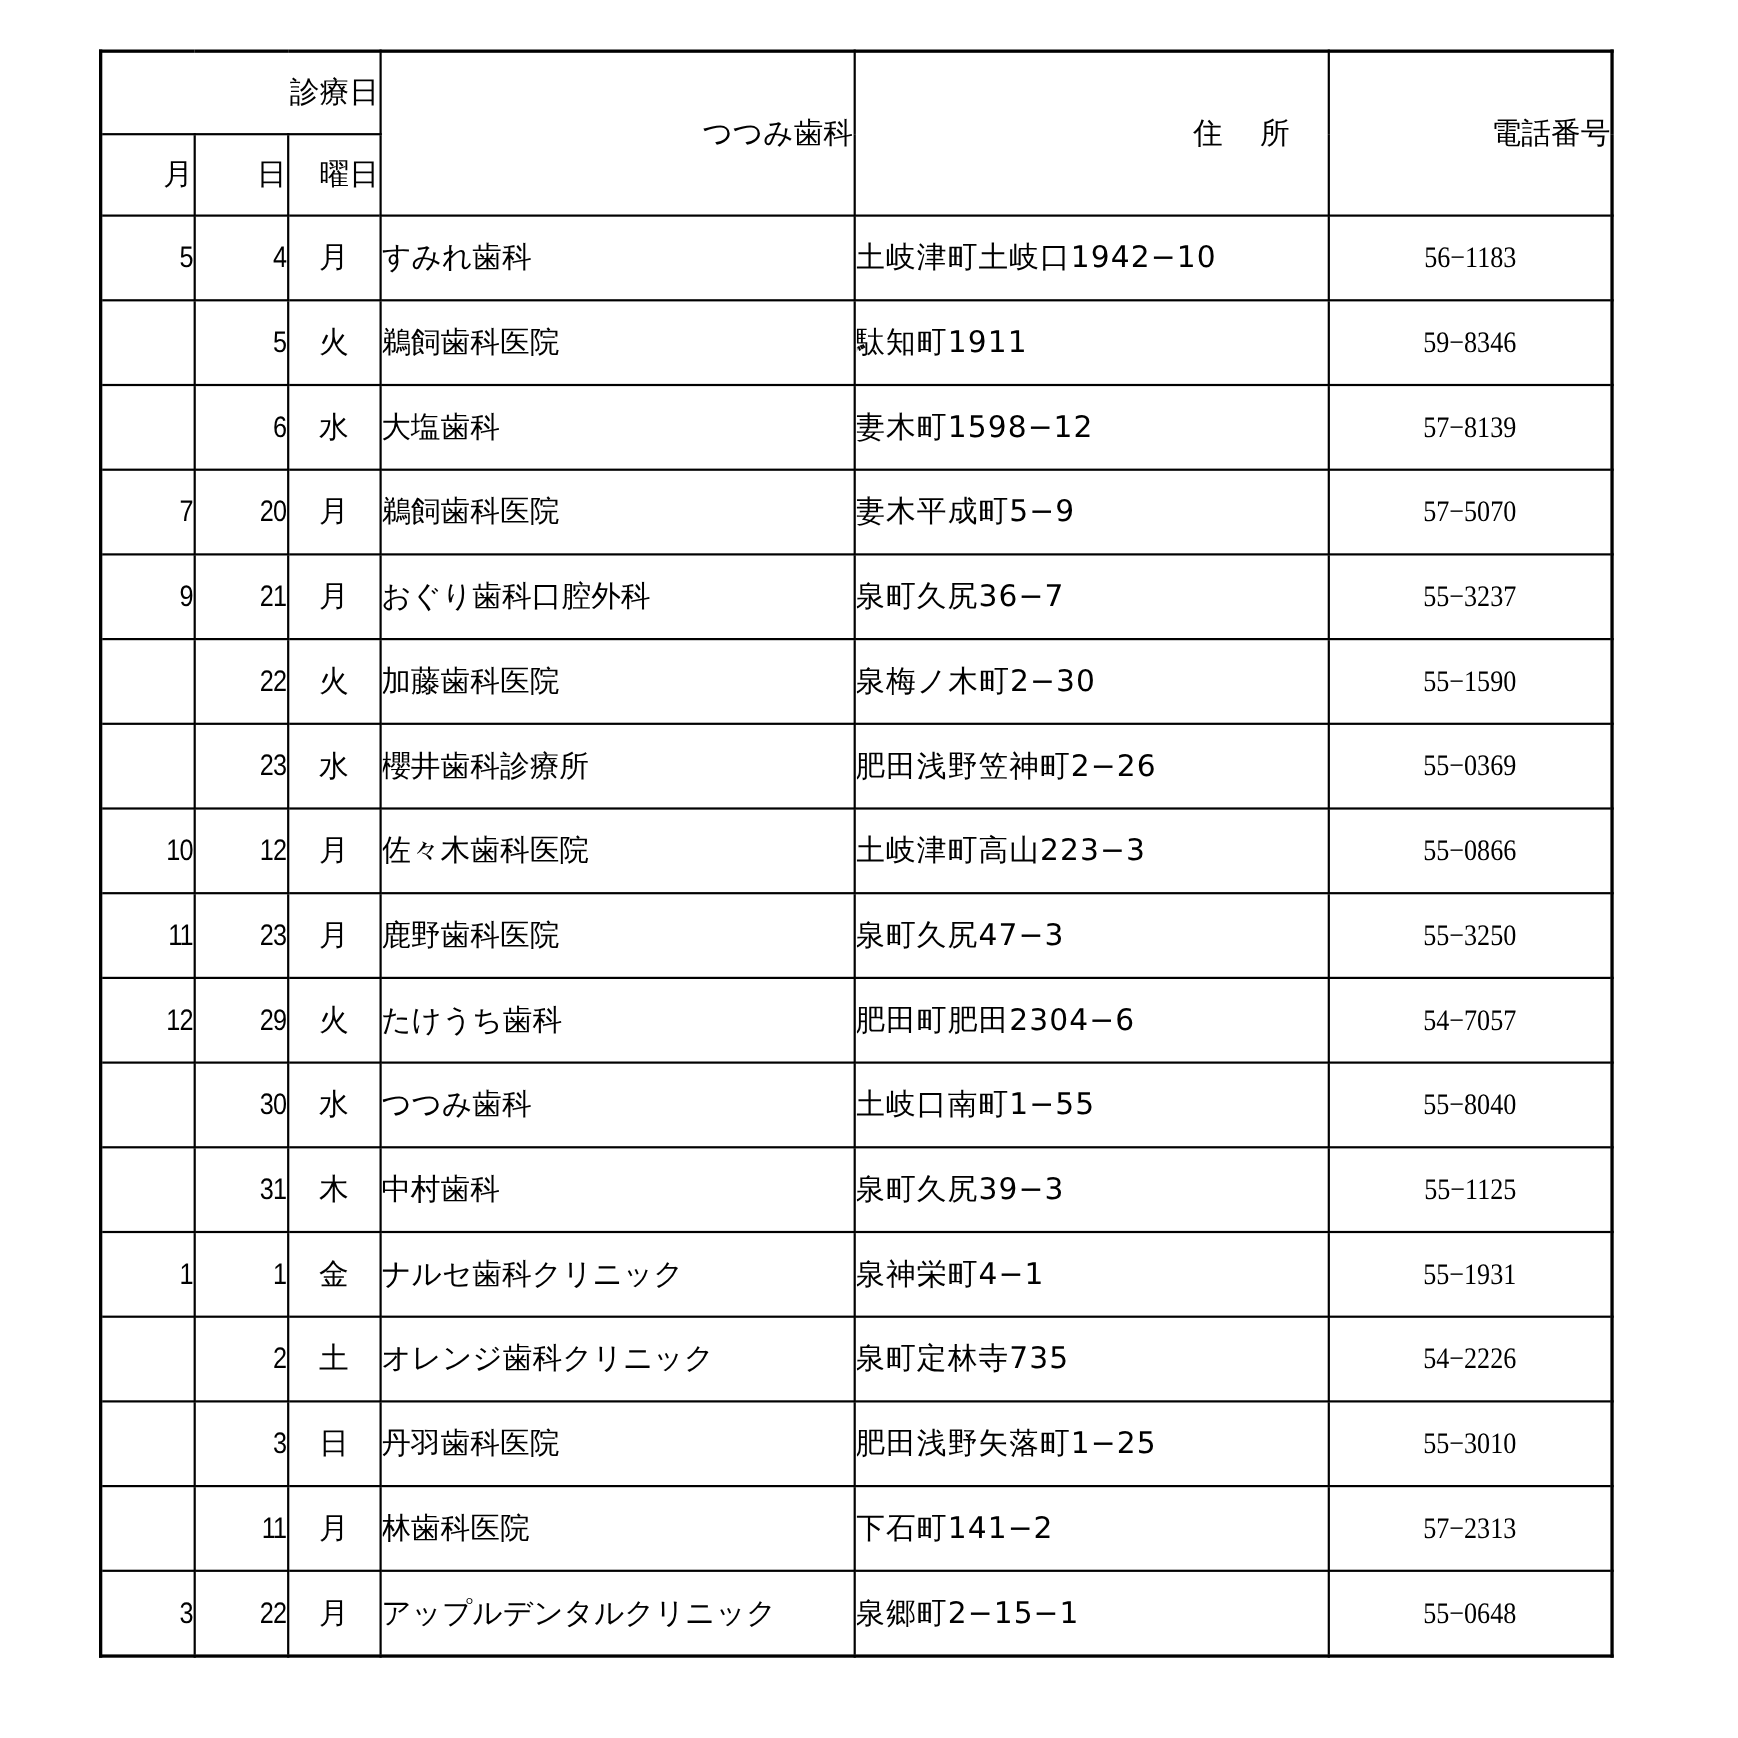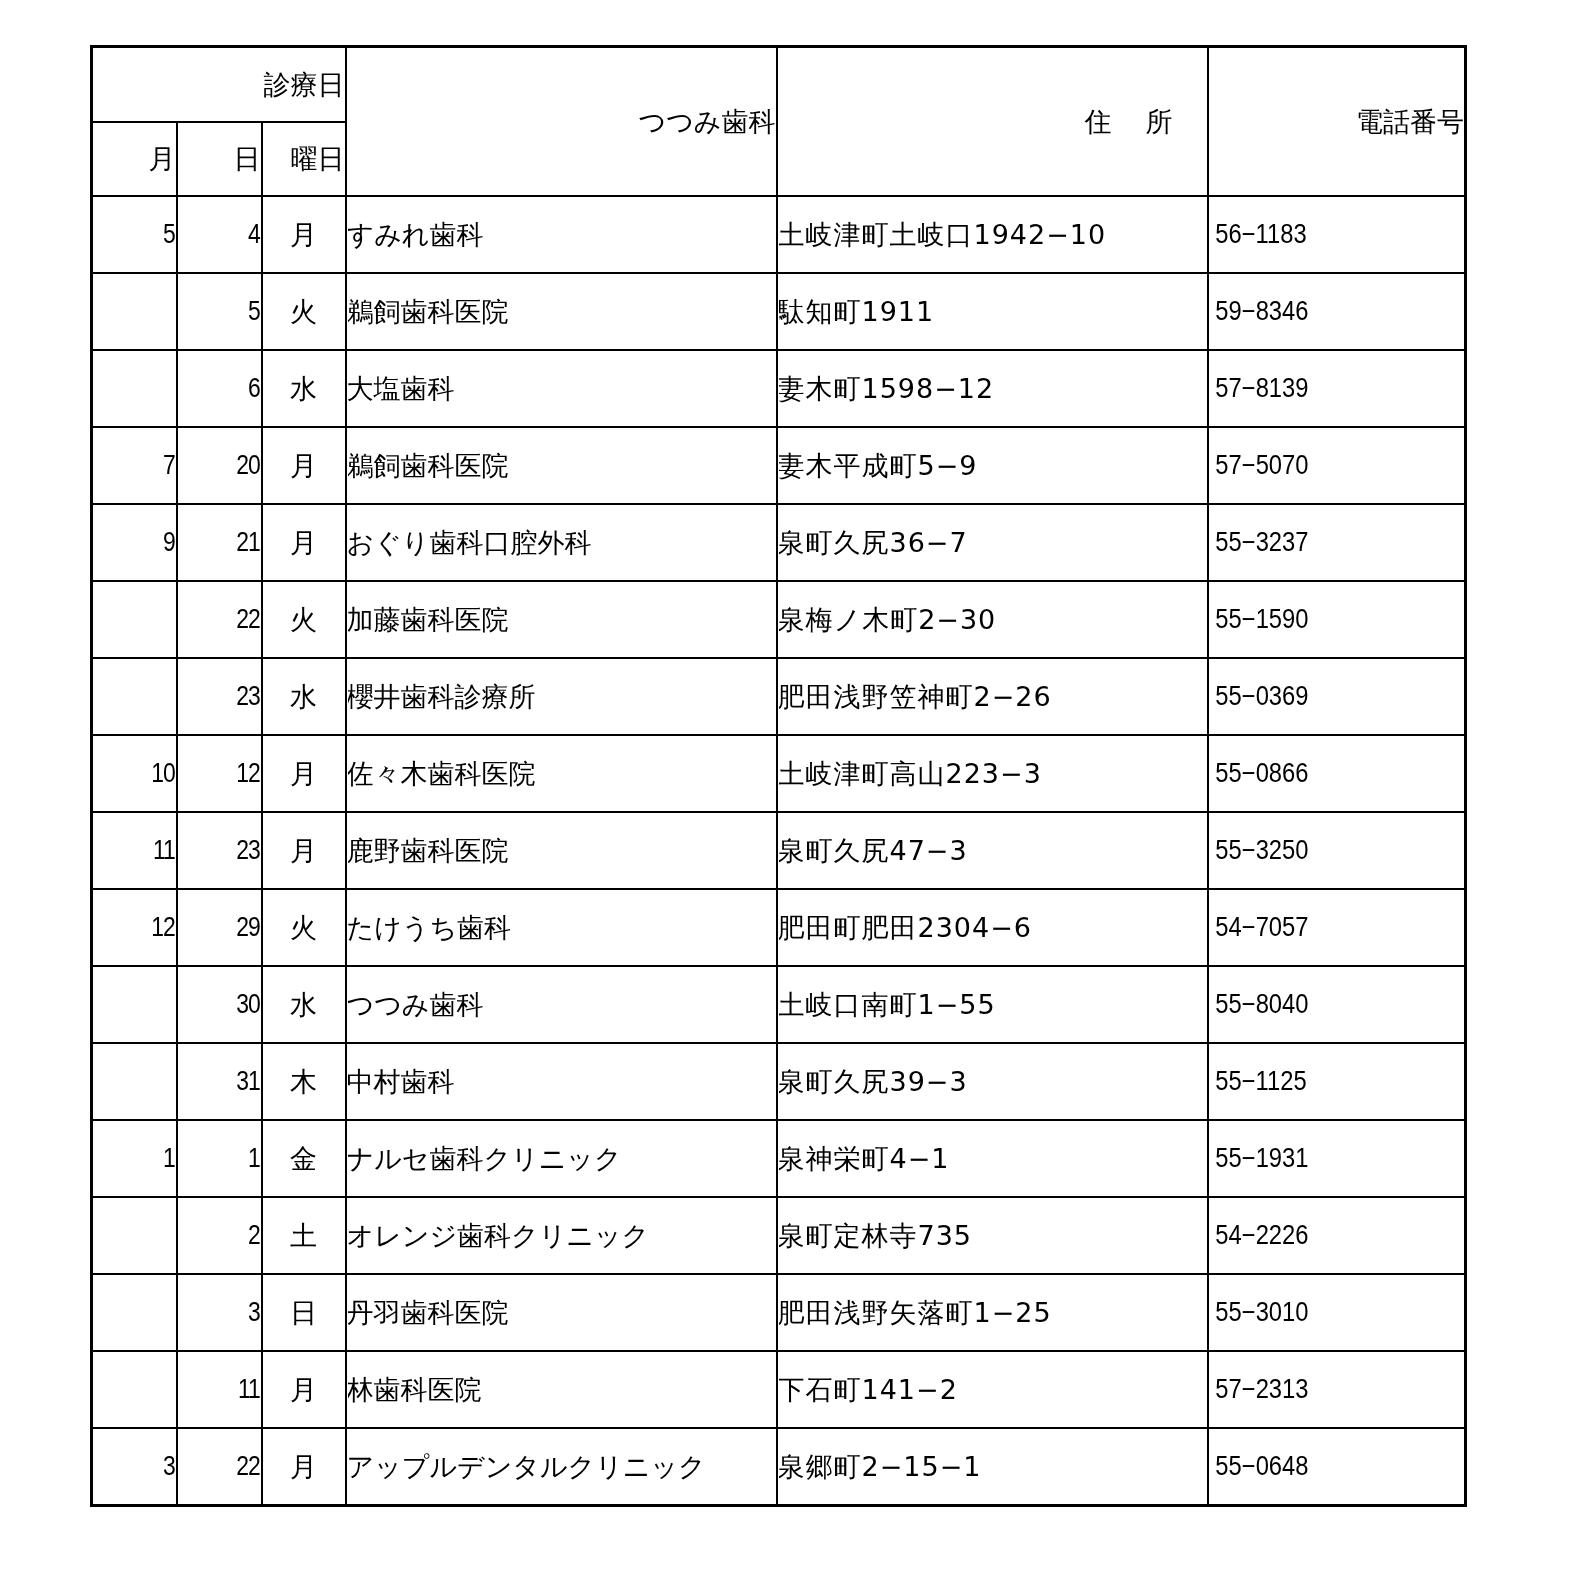--- a/index.html
+++ b/index.html
@@ -54,21 +54,22 @@
   }
   td.num span { display: inline-block; transform: scaleX(0.85); transform-origin: right center; }
   td.dow { text-align: center; }
   td.name, td.addr {
     text-align: left;
     padding-left: 6px;
     border-radius: 26px;
   }
   td.addr { letter-spacing: 1px; margin-left: 37px; }
   td.tel {
-    font-family: Liberation Sans, sans-serif;
+    text-align: center;
+    font-family: Liberation Serif, serif;
   }
   td.tel span { display: inline-block; transform: scaleX(0.88); }
   .spaced { letter-spacing: 34px; padding-left: 34px; }
 </style>
 </head>
 <body>
 
 <div class="sheet">
   <table class="schedule">
     <colgroup>

